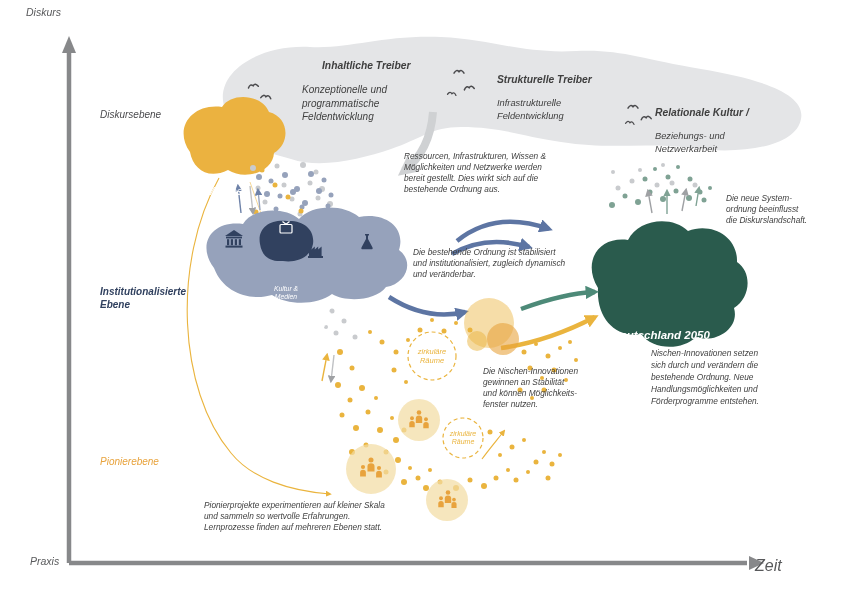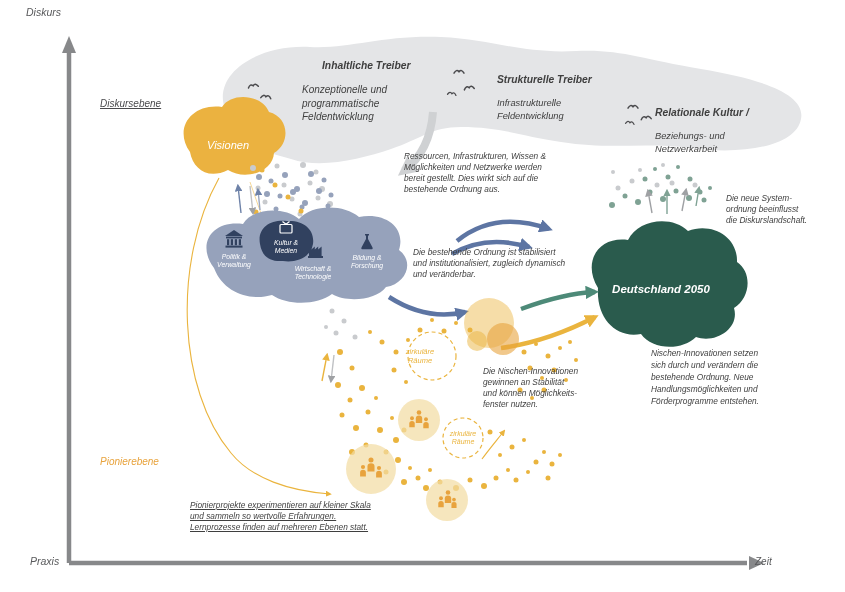--- a/index.html
+++ b/index.html
@@ -2,21 +2,21 @@
 <html><head>
 <meta charset="utf-8">
 <style>
   html,body{margin:0;padding:0;background:#fff;}
   .canvas{position:relative;width:810px;height:592px;background:#ffffff;overflow:hidden;
           font-family:"Liberation Sans",sans-serif;}
   .canvas svg{position:absolute;left:0;top:0;}
   .txt{position:absolute;font-style:italic;color:#3F3F3F;white-space:pre-line;line-height:1.32;font-size:8.3px;}
   .bold{font-weight:700;}
   .ctr{transform:translate(-50%,-50%);text-align:center;}
-  .white{color:#fff;}
+  .white{color:#fff;margin-top:46px;}
 </style>
 </head>
 <body>
 
 <div class="canvas">
 
 <svg width="845" height="592" viewBox="0 0 845 592">
   <defs>
     <marker id="m-blue" viewBox="0 0 10 10" refX="7" refY="5" markerWidth="3" markerHeight="3" orient="auto">
           <path d="M0 0L10 5L0 10z" fill="#5D75A3"></path>
@@ -296,23 +296,25 @@
   <g stroke="#87888A" stroke-width="4.5">
     <line x1="69" y1="563" x2="69" y2="50"></line>
     <line x1="69" y1="563" x2="747" y2="563"></line>
   </g>
   <polygon points="62,53 76,53 69,36" fill="#87888A"></polygon>
   <polygon points="749,556 749,570 764,563" fill="#87888A"></polygon>
 </svg>
 
 <div class="txt" style="left:26px;top:6px;font-size:10.5px;color:#58595B;">Diskurs</div>
 <div class="txt" style="left:30px;top:555px;font-size:10.5px;color:#58595B;">Praxis</div>
-<div class="txt" style="left:755px;top:555px;font-size:10px;color:#58595B;">Zeit</div>
-
-<div class="txt" style="left:100px;top:97px;font-size:10px;color:#4A4A4D;text-decoration:underline;">Diskursebene</div>
+<div class="txt" style="left:755px;top:555px;font-size:16px;color:#58595B;">Zeit</div>
+
+<div class="txt" style="left:100px;top:108px;font-size:10px;color:#4A4A4D;">Diskursebene</div>
+<div class="txt bold" style="left:100px;top:285px;font-size:10px;color:#31415F;">Institutionalisierte
+Ebene</div>
 <div class="txt" style="left:100px;top:455px;font-size:10px;color:#E8A33D;font-style:italic;">Pionierebene</div>
 
 <div class="txt" style="left:302px;top:48px;">
   <div class="bold" style="font-size:10.3px;margin-left:20px;">Inhaltliche Treiber</div>
   <div style="font-size:10px;">Konzeptionelle und
 programmatische
 Feldentwicklung</div>
 </div>
 <div class="txt" style="left:497px;top:62px;">
   <div class="bold" style="font-size:10.3px;">Strukturelle Treiber</div>
@@ -337,34 +339,34 @@
 die Diskurslandschaft.</div>
 <div class="txt" style="left:483px;top:366px;">Die Nischen-Innovationen
 gewinnen an Stabilität
 und können Möglichkeits-
 fenster nutzen.</div>
 <div class="txt" style="left:651px;top:347px;line-height:1.45;">Nischen-Innovationen setzen
 sich durch und verändern die
 bestehende Ordnung. Neue
 Handlungsmöglichkeiten und
 Förderprogramme entstehen.</div>
-<div class="txt" style="left:190px;top:500px;text-decoration:underline;">Pionierprojekte experimentieren auf kleiner Skala
+<div class="txt" style="left:204px;top:500px;">Pionierprojekte experimentieren auf kleiner Skala
 und sammeln so wertvolle Erfahrungen.
 Lernprozesse finden auf mehreren Ebenen statt.</div>
 
 <div class="txt ctr white" style="left:228px;top:145px;font-size:11px;">Visionen</div>
 <div class="txt ctr white bold" style="left:661px;top:290px;font-size:11.5px;">Deutschland 2050</div>
 
 <div class="txt ctr white" style="left:234px;top:261px;font-size:6.8px;line-height:1.18;">Politik &amp;
 Verwaltung</div>
 <div class="txt ctr white" style="left:286px;top:247px;font-size:6.8px;line-height:1.18;">Kultur &amp;
 Medien</div>
 <div class="txt ctr white" style="left:313px;top:273px;font-size:6.8px;line-height:1.18;">Wirtschaft &amp;
 Technologie</div>
 <div class="txt ctr white" style="left:367px;top:262px;font-size:6.8px;line-height:1.18;">Bildung &amp;
 Forschung</div>
 
-<div class="txt ctr" style="left:420px;top:356px;font-size:7.5px;color:#EAB43E;line-height:1.2;">zirkuläre
+<div class="txt ctr" style="left:432px;top:356px;font-size:7.5px;color:#EAB43E;line-height:1.2;">zirkuläre
 Räume</div>
 <div class="txt ctr" style="left:463px;top:438px;font-size:7px;color:#EAB43E;line-height:1.2;">zirkuläre
 Räume</div>
 
 </div>
 
 </body></html>

